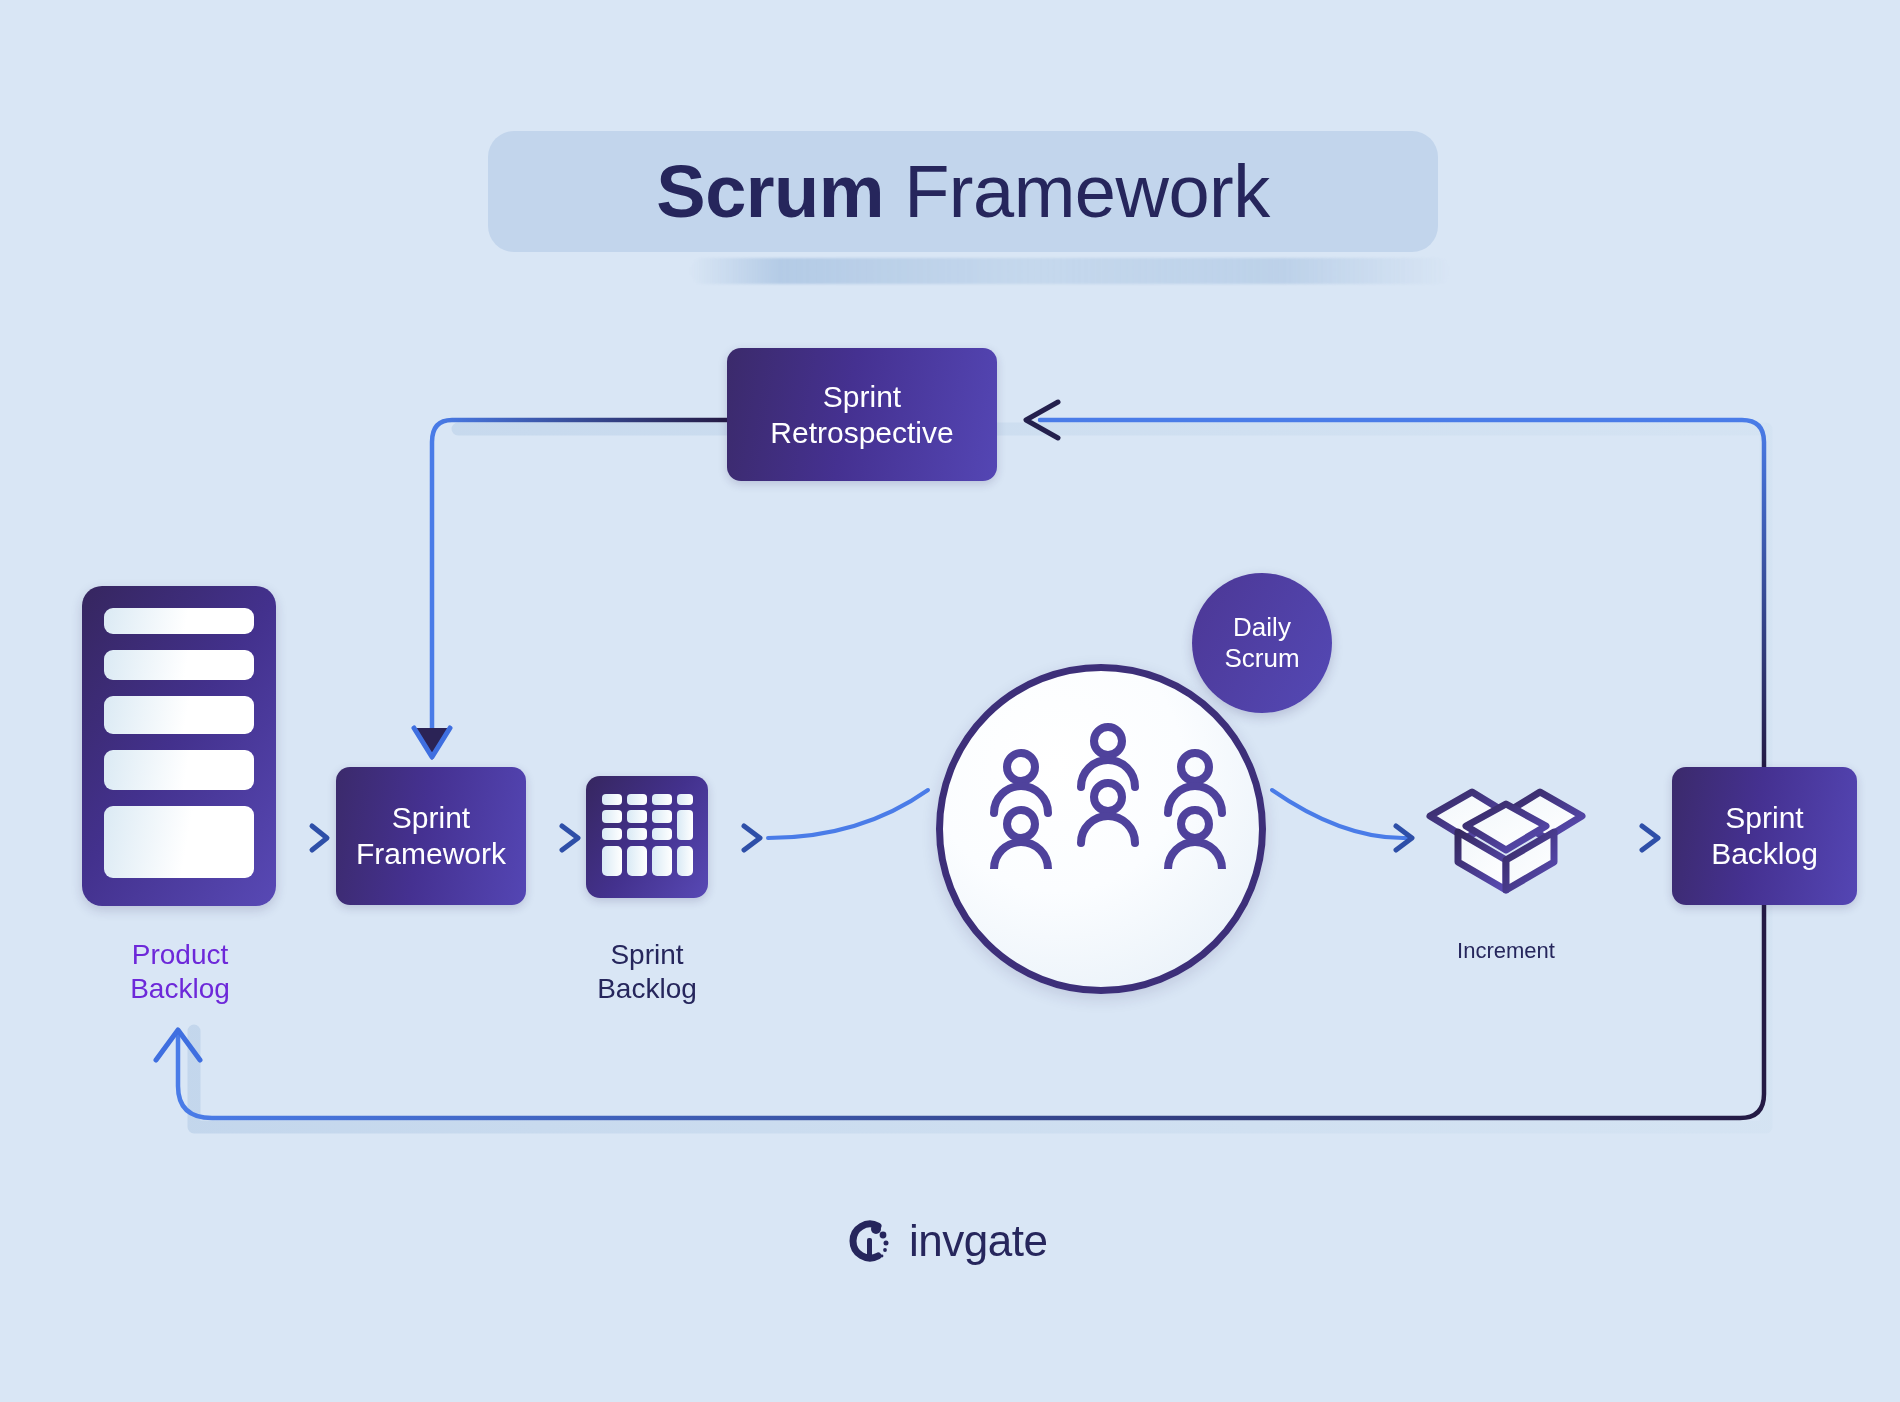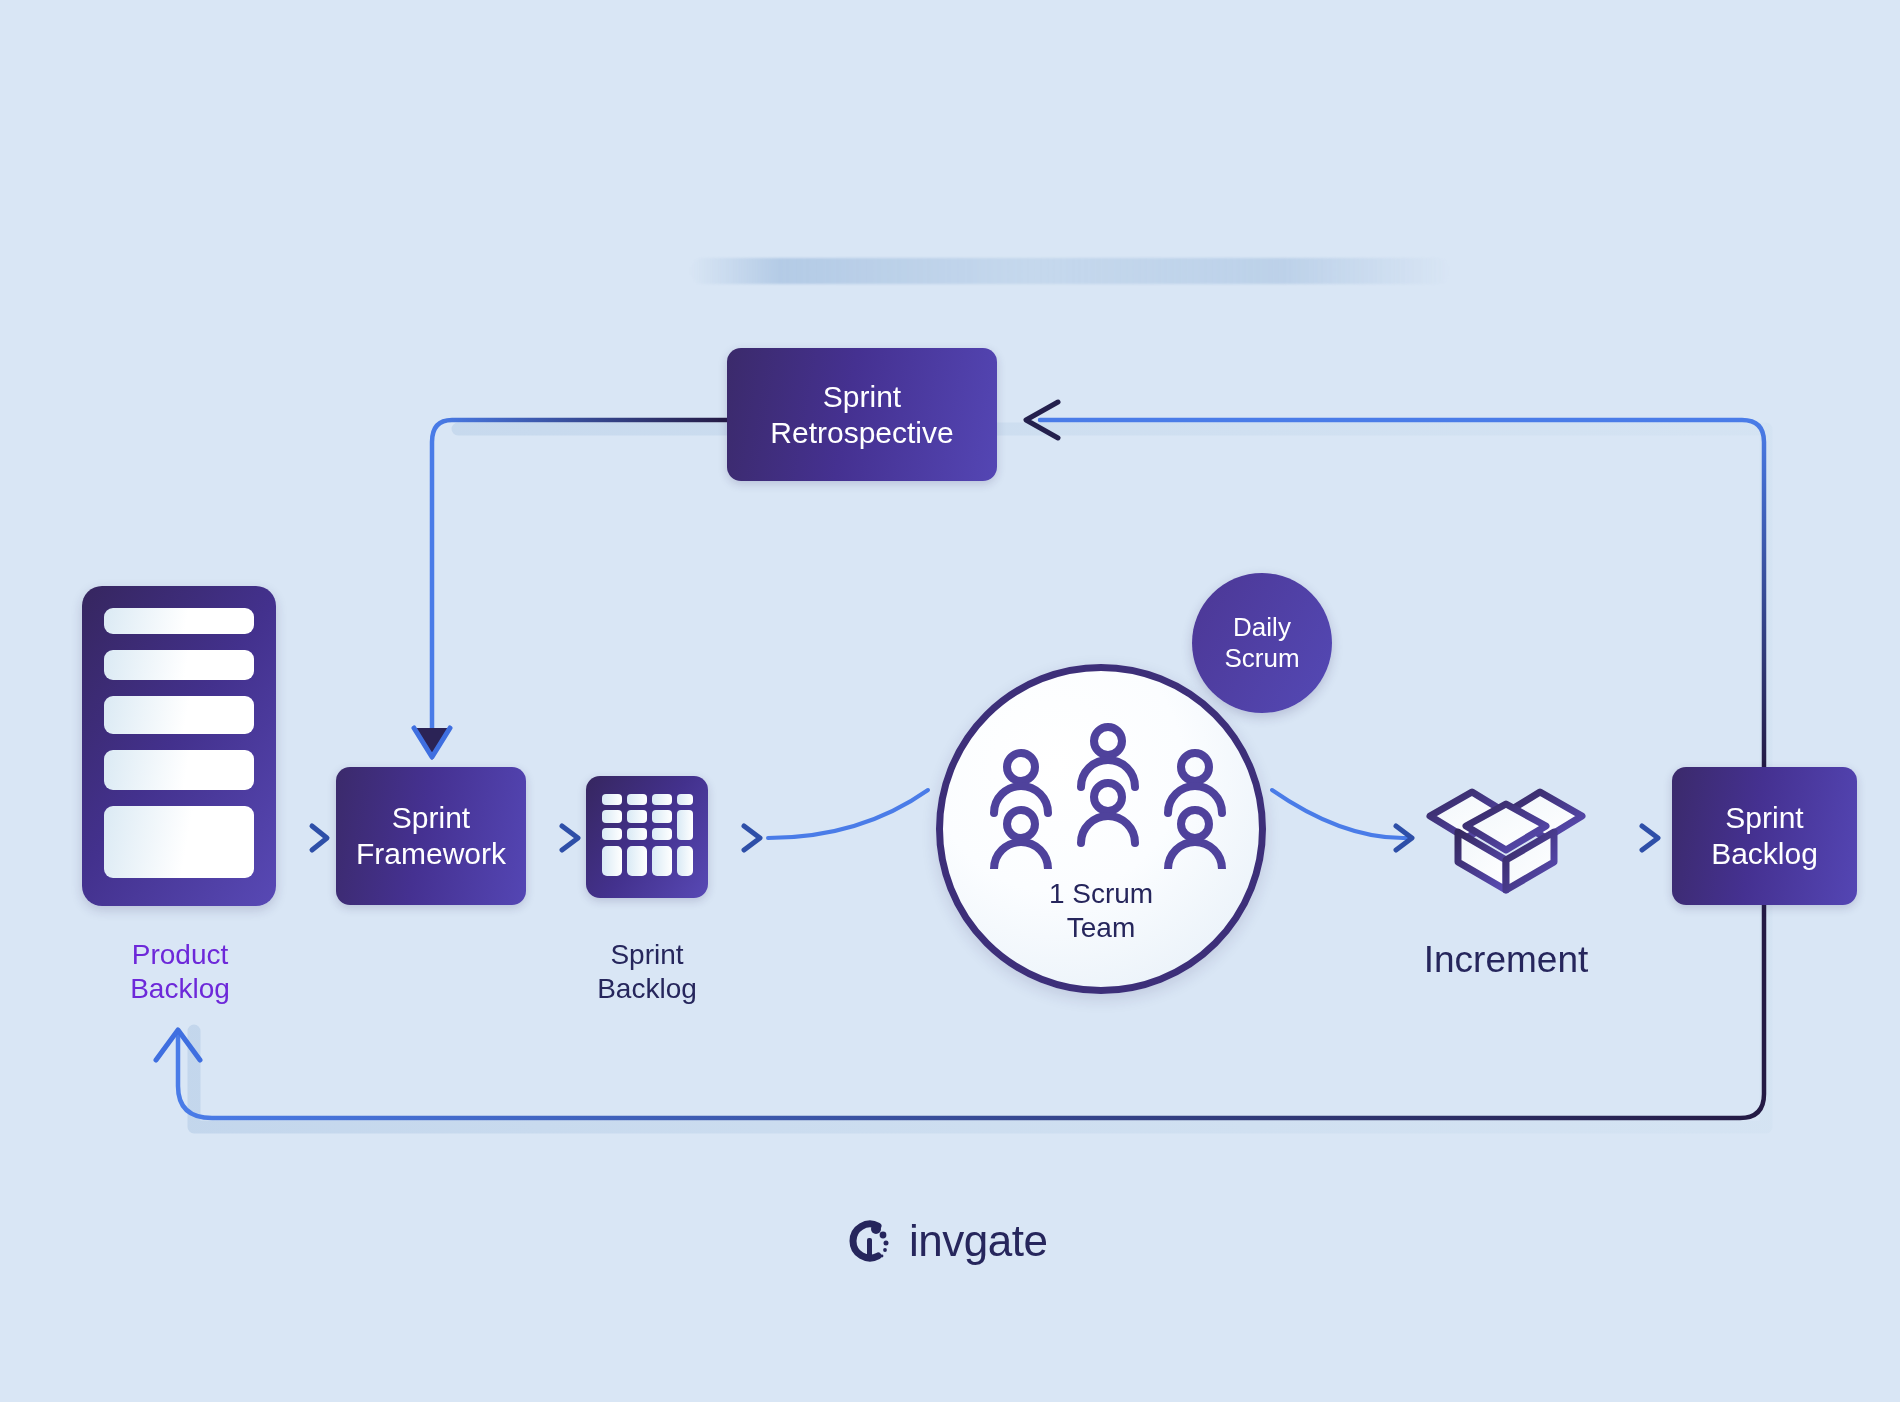--- a/index.html
+++ b/index.html
@@ -187,21 +187,21 @@
   #icon-increment {
     position: absolute;
     left: 1424px; top: 766px;
     width: 164px; height: 130px;
   }
   #label-increment {
     position: absolute;
     left: 1366px; top: 938px;
     width: 280px;
     text-align: center;
-    font-size: 37px;
+    font-size: 22px;
     color: #26265c;
     line-height: 1.2;
   }
 
   
   #connectors {
     position: absolute;
     left: 0; top: 0;
     width: 1900px; height: 1402px;
     pointer-events: none;
@@ -221,20 +221,23 @@
     letter-spacing: -0.5px;
     line-height: 1;
   }
 </style>
 </head>
 <body>
 
 <div id="stage">
 
   <div id="title-brush"></div>
+  <div id="title-pill">
+    <div id="title-text"><span class="strong">Scrum</span><span class="light"> Framework</span></div>
+  </div>
 
   <svg id="connectors" viewBox="0 0 1900 1402">
     <defs>
       <linearGradient id="lg-h" x1="0" y1="0" x2="1" y2="0">
         <stop offset="0%" stop-color="#241a44"></stop>
         <stop offset="100%" stop-color="#4a7ce8"></stop>
       </linearGradient>
       <linearGradient id="lg-h-rev" x1="0" y1="0" x2="1" y2="0">
         <stop offset="0%" stop-color="#4a7ce8"></stop>
         <stop offset="100%" stop-color="#241a44"></stop>
@@ -364,24 +367,20 @@
         <circle cx="137" cy="78" r="14"></circle>
         <path d="M 110 124 a 27 27 0 0 1 54 0"></path>
 
         <circle cx="50" cy="105" r="14"></circle>
         <path d="M 23 150 a 27 27 0 0 1 54 0"></path>
 
         <circle cx="224" cy="105" r="14"></circle>
         <path d="M 197 150 a 27 27 0 0 1 54 0"></path>
       </g>
     </svg>
-    <div id="team-label">
-      <span>1 Scrum</span><br>
-      <span>Team</span>
-    </div>
   </div>
 
   <div id="circle-daily">
     <div>
       <span>Daily</span><br>
       <span>Scrum</span>
     </div>
   </div>
 
   <div id="icon-increment">

